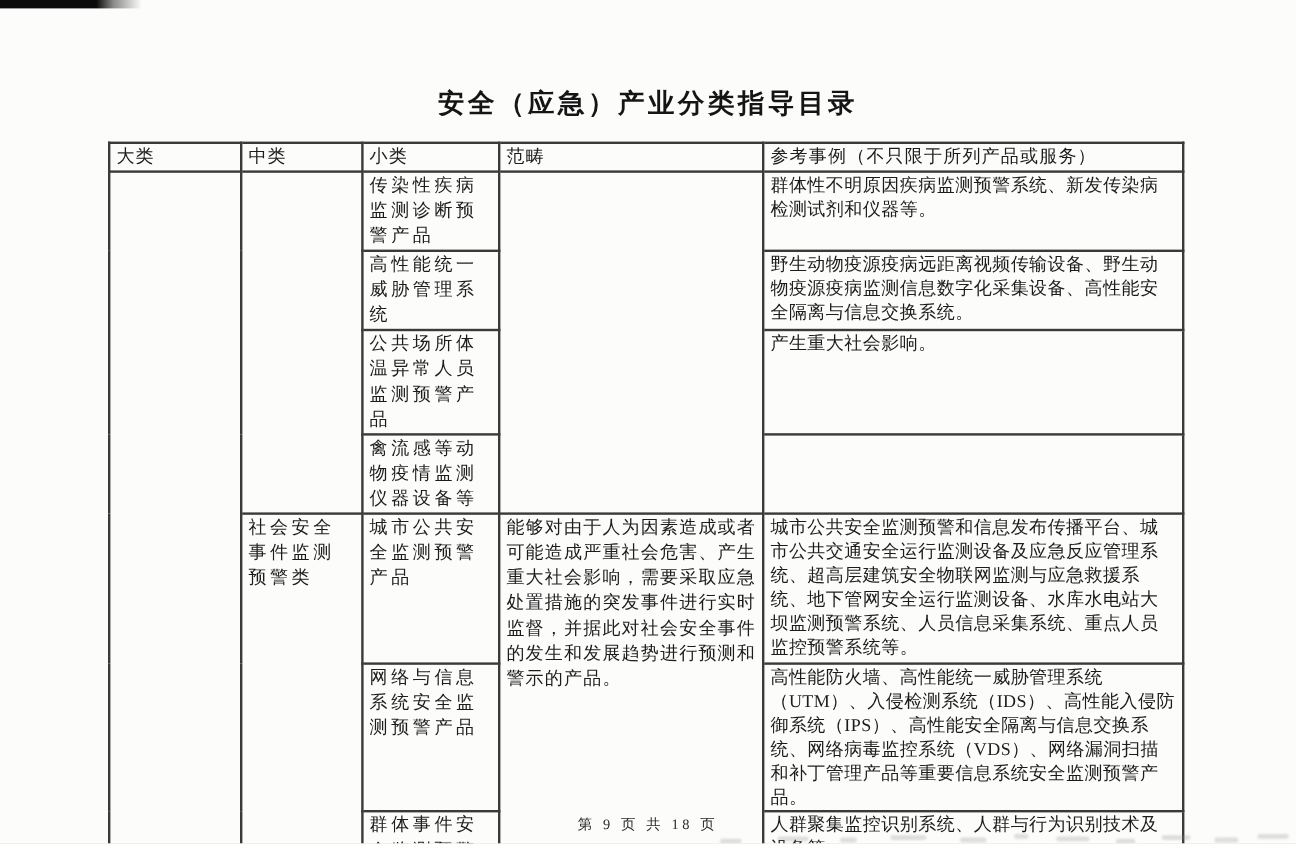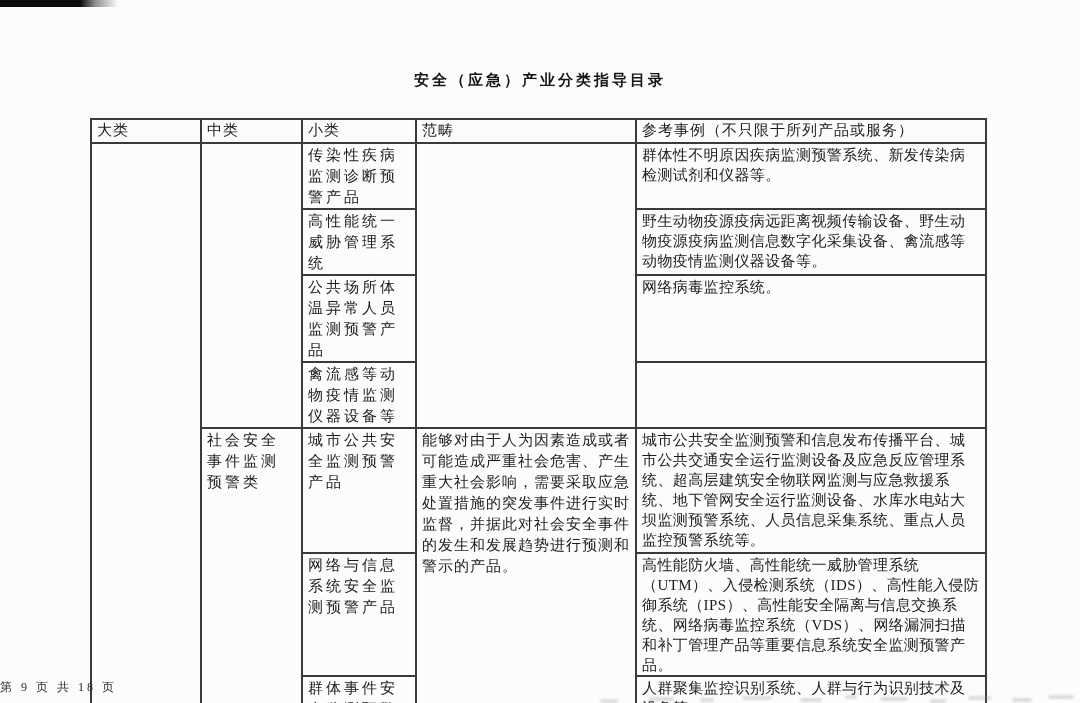--- a/index.html
+++ b/index.html
@@ -4,21 +4,21 @@
 <style>
   * { box-sizing: border-box; }
   html,body { margin:0; padding:0; background:#e8e8e8; }
   .page {
     position:relative; width:1080px; height:703px;
     background:#fcfcfb; overflow:hidden;
     font-family:"Liberation Serif", serif; color:#1c1c1c;
   }
   .title {
     position:absolute; top:71px; left:0; width:1080px;
-    text-align:center; font-size:15px; font-weight:bold; letter-spacing:3px;
+    text-align:center; font-size:22px; font-weight:bold; letter-spacing:3px;
     font-family:"Liberation Sans", sans-serif; color:#151515;
   }
   table.catalog {
     position:absolute; left:90px; top:118px;
     border-collapse:collapse; table-layout:fixed;
   }
   .catalog th, .catalog td {
     border:2px solid #3a3a3a; vertical-align:top;
     padding:1px 5px 0 5px; text-align:left;
     font-size:15px; font-weight:normal; color:#1c1c1c;
@@ -28,21 +28,21 @@
   tr.r1, tr.r2, tr.r3 { height:61px; }
   tr.r4 { height:55px; }
   tr.r5 { height:125px; }
   tr.r6 { height:105px; }
   tr.r7 { height:45px; }
   td.mid, td.sub { letter-spacing:3px; line-height:21px;margin-left:40px; }
   td.scope { letter-spacing:1px; line-height:21px; }
   td.ex { letter-spacing:0.4px; line-height:20px;margin-left:28px; }
   .footer {
     position:absolute; top:679px; left:0; width:1080px;
-    text-align:left; font-size:12px; letter-spacing:3px; color:#2a2a2a;
+    text-align:center; font-size:12px; letter-spacing:3px; color:#2a2a2a;
   }
   
   .scan-bar-top {
     position:absolute; top:0; left:0; width:118px; height:7px;
     background:linear-gradient(90deg,#0b0b0b 0%,#0b0b0b 68%,#8a8a8a 80%,rgba(150,150,150,0) 100%);
   }
   .smudge {
     position:absolute; height:4px; background:#8f8f8f;
     opacity:.28; filter:blur(1px); border-radius:2px;
   }
@@ -74,25 +74,25 @@
       </tr>
       <tr class="r1">
         <td rowspan="7" class="mid"></td>
         <td rowspan="4" class="mid"></td>
         <td class="sub">传染性疾病监测诊断预警产品</td>
         <td rowspan="4" class="scope"></td>
         <td class="ex">群体性不明原因疾病监测预警系统、新发传染病检测试剂和仪器等。</td>
       </tr>
       <tr class="r2">
         <td class="sub">高性能统一威胁管理系统</td>
-        <td class="ex">野生动物疫源疫病远距离视频传输设备、野生动物疫源疫病监测信息数字化采集设备、禽流感等动物疫情监测仪器设备等。</td>
+        <td class="ex">野生动物疫源疫病远距离视频传输设备、野生动物疫源疫病监测信息数字化采集设备、高性能安全隔离与信息交换系统。</td>
       </tr>
       <tr class="r3">
         <td class="sub">公共场所体温异常人员监测预警产品</td>
-        <td class="ex">网络病毒监控系统。</td>
+        <td class="ex">产生重大社会影响。</td>
       </tr>
       <tr class="r4">
         <td class="sub">禽流感等动物疫情监测仪器设备等</td>
         <td class="ex"></td>
       </tr>
       <tr class="r5">
         <td rowspan="3" class="mid">社会安全事件监测预警类</td>
         <td class="sub">城市公共安全监测预警产品</td>
         <td rowspan="3" class="scope">能够对由于人为因素造成或者可能造成严重社会危害、产生重大社会影响，需要采取应急处置措施的突发事件进行实时监督，并据此对社会安全事件的发生和发展趋势进行预测和警示的产品。</td>
         <td class="ex">城市公共安全监测预警和信息发布传播平台、城市公共交通安全运行监测设备及应急反应管理系统、超高层建筑安全物联网监测与应急救援系统、地下管网安全运行监测设备、水库水电站大坝监测预警系统、人员信息采集系统、重点人员监控预警系统等。</td>

